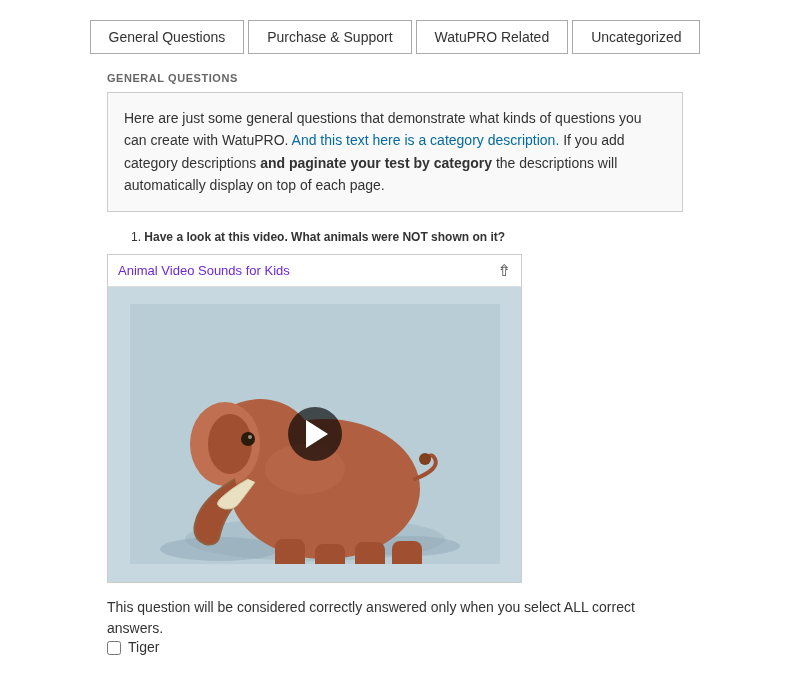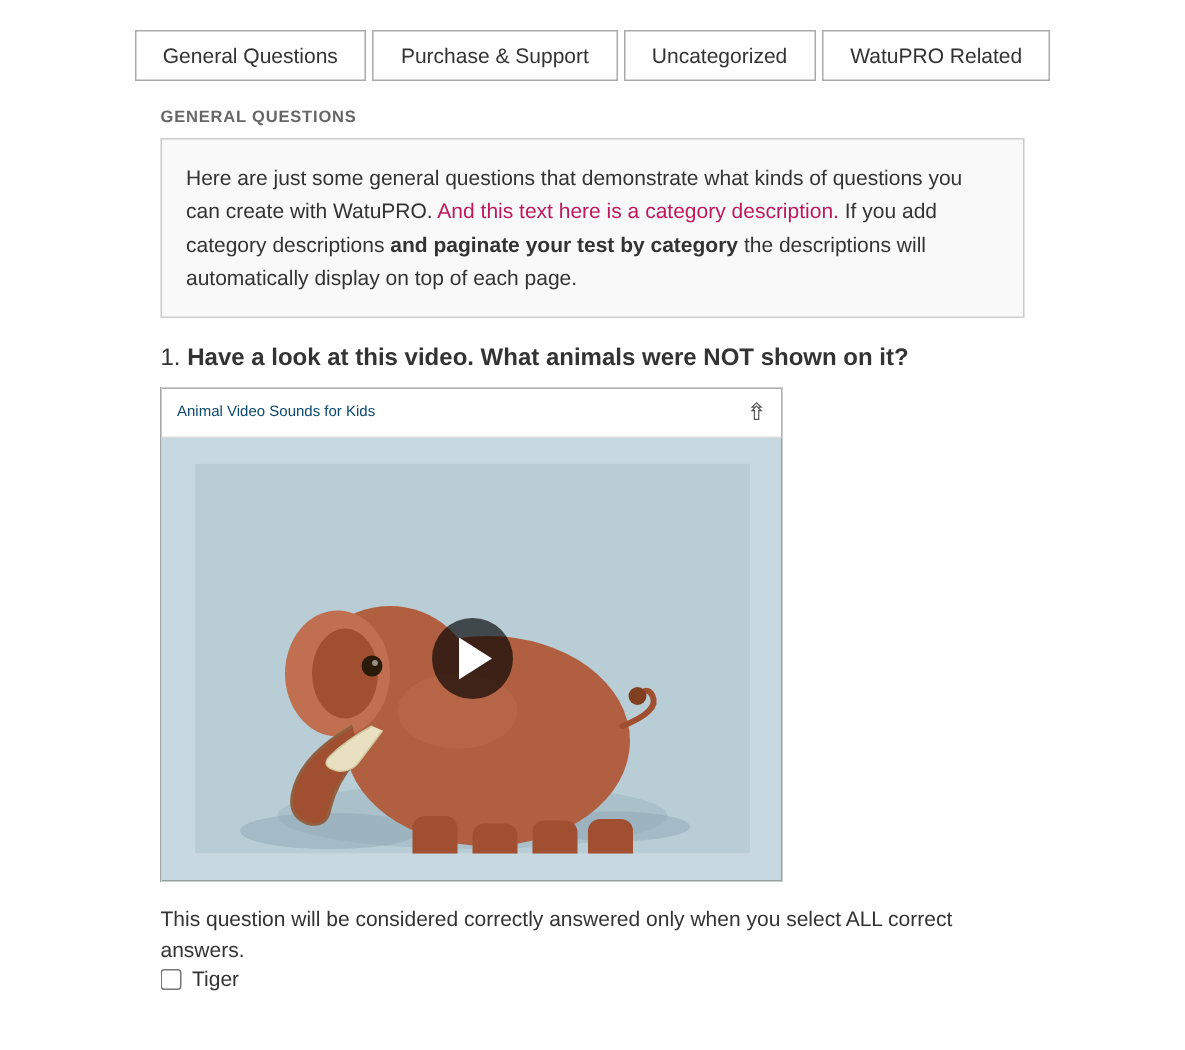--- a/index.html
+++ b/index.html
@@ -44,33 +44,34 @@
     
     .description-box {
       border: 1px solid #ccc;
       background: #f9f9f9;
       padding: 14px 16px;
       margin: 0 107px 18px 107px;
       line-height: 1.6;
       font-size: 14px;
     }
     .description-box .green-text {
-      color: #be185d;
+      color: #0369a1;
     }
     .description-box .bold-italic {
       font-weight: normal;
     }
 
     
     .question-block {
       margin: 0 107px;
     }
     .question-title {
-      font-size: 16px;
+      font-size: 12px;
       margin-bottom: 10px;
+      margin-left: 24px;
     }
     .question-title strong {
       font-weight: bold;
     }
 
     
     .video-container {
       border: 1px solid #ccc;
       width: 415px;
       margin-bottom: 14px;
@@ -78,22 +79,22 @@
     }
     .video-header {
       display: flex;
       justify-content: space-between;
       align-items: center;
       background: #fff;
       border-bottom: 1px solid #ddd;
       padding: 6px 10px;
     }
     .video-header-title {
-      font-size: 10px;
-      color: #0c4a6e;
+      font-size: 13px;
+      color: #6d28d9;
     }
     .video-share-icon {
       font-size: 16px;
       color: #555;
       cursor: pointer;
     }
     .video-thumbnail {
       width: 100%;
       height: 295px;
       background: #c8d8e0;
@@ -151,22 +152,22 @@
       display: block;
       margin: 0 auto;
     }
   </style>
 </head>
 <body>
 
 <div class="tabs-container">
   <button class="tab-btn">General Questions</button>
   <button class="tab-btn">Purchase &amp; Support</button>
+  <button class="tab-btn">WatuPRO Related</button>
   <button class="tab-btn">Uncategorized</button>
-  <button class="tab-btn">WatuPRO Related</button>
 </div>
 
 <div class="section-label">GENERAL QUESTIONS</div>
 
 <div class="description-box">
   <span>Here are just some general questions that demonstrate what kinds of questions you can create with WatuPRO. </span><span class="green-text">And this text here is a </span><span class="green-text bold-italic">category description.</span><span> If you add category descriptions </span><strong>and paginate your test by category</strong><span> the descriptions will automatically display on top of each page.</span>
 </div>
 
 <div class="question-block">
 

